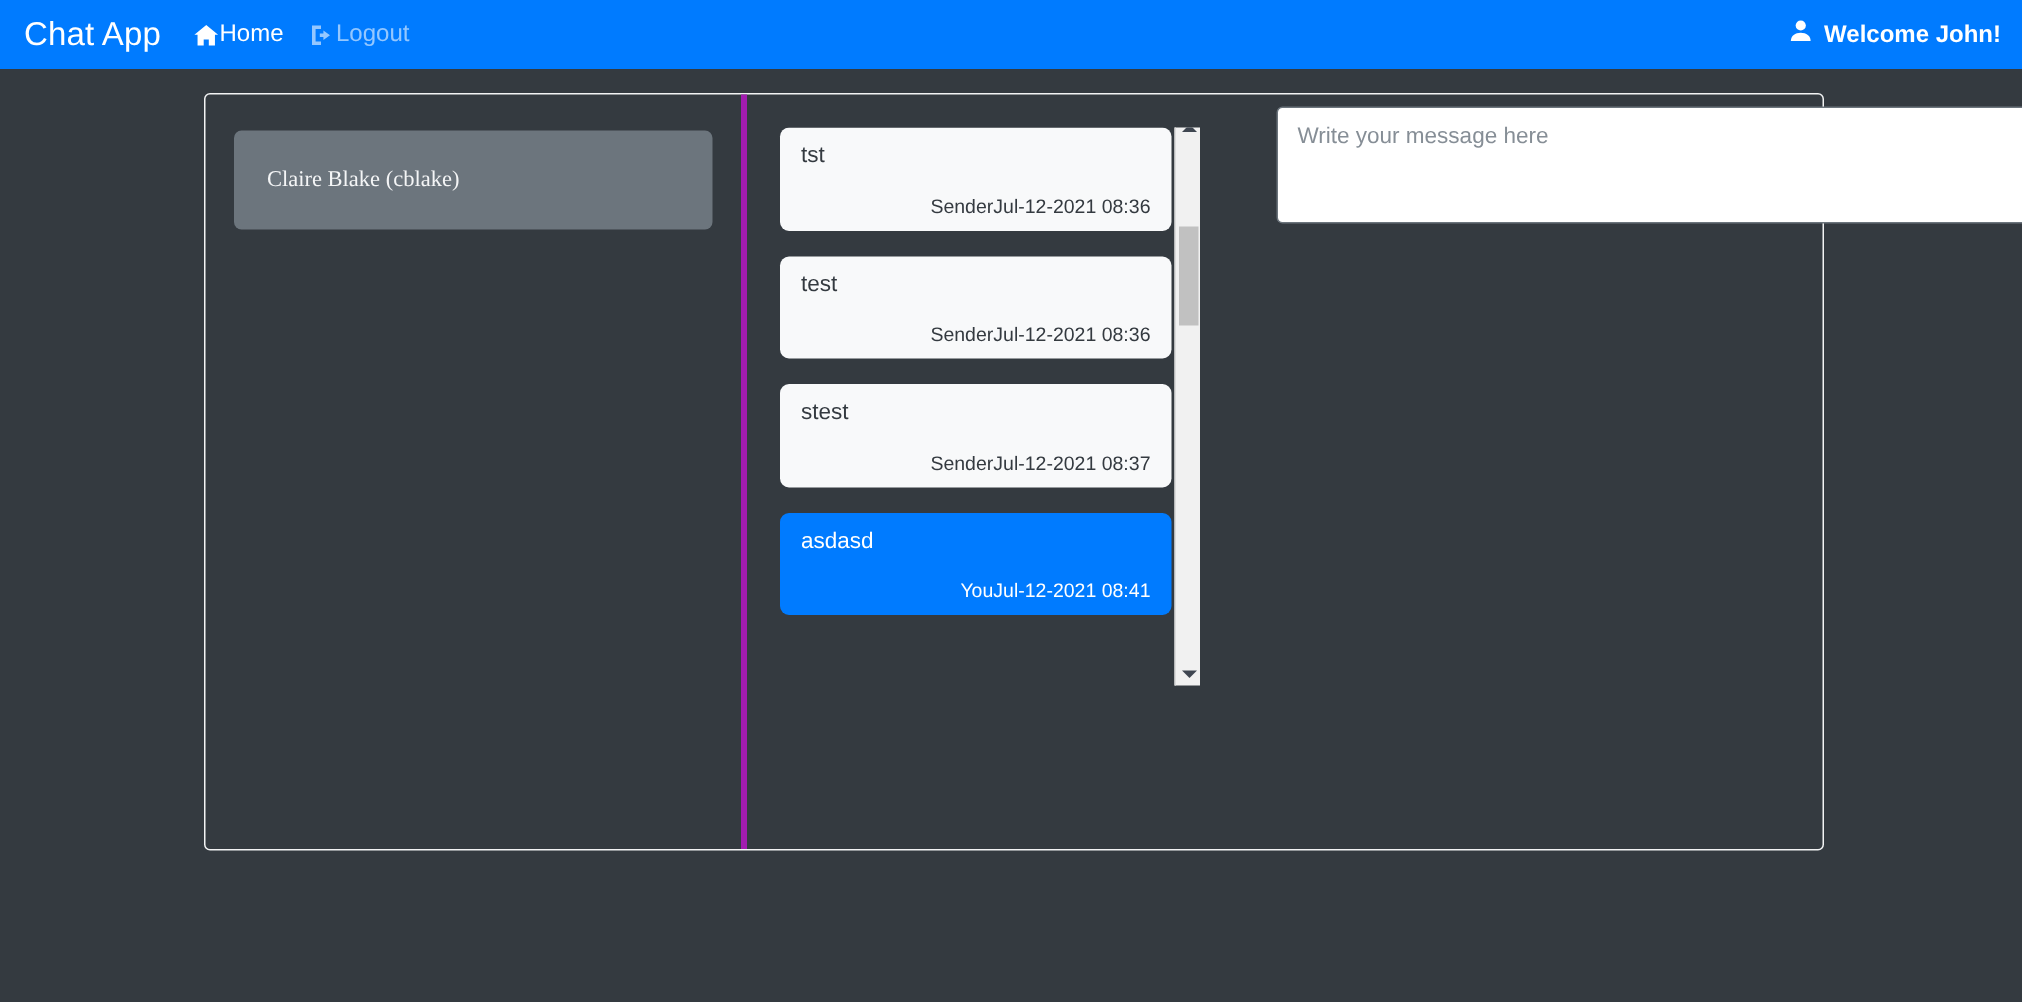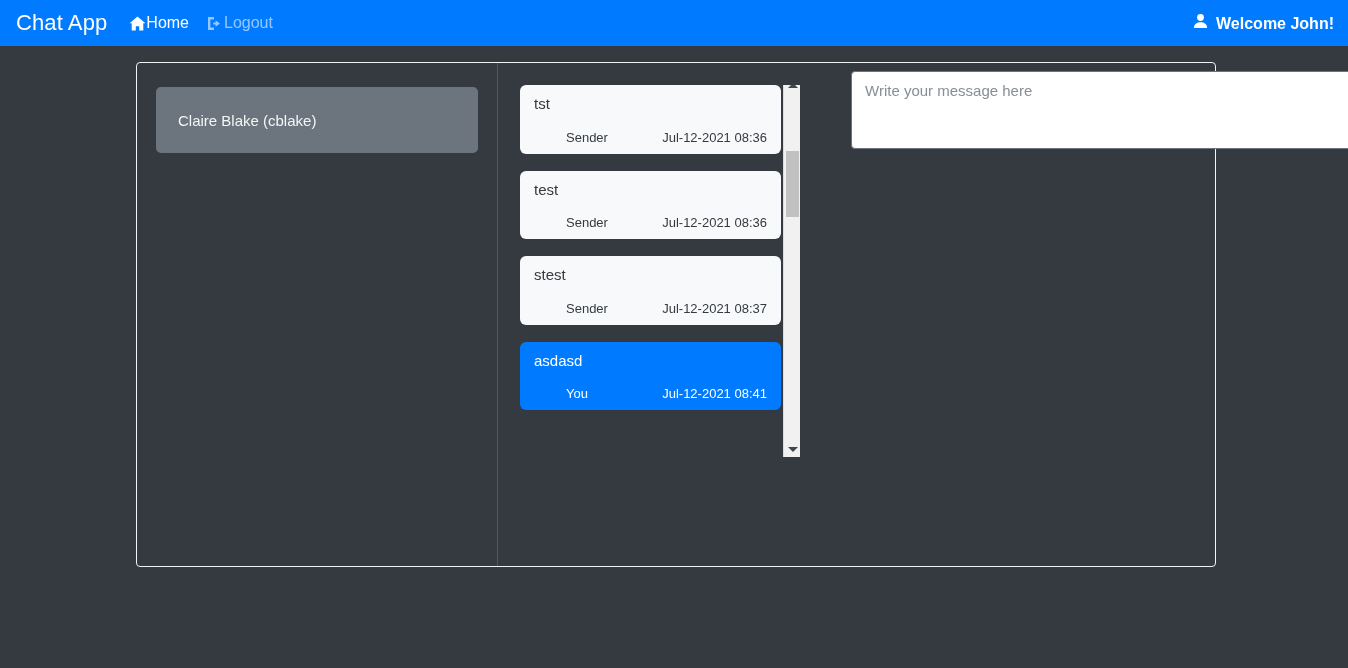--- a/index.html
+++ b/index.html
@@ -69,22 +69,23 @@
   .panel-inner {
     position: absolute;
     inset: 0;
     display: flex;
   }
 
   
   .contacts {
     width: 361px;
     padding: 24px 19px 0 19px;
-    border-right: 1px solid #a21caf;
+    border-right: 4px solid #a21caf;
     flex: 0 0 auto;
+    font-family: Liberation Serif, serif;
   }
   .contact-card {
     background: #6c757d;
     border-radius: 5px;
     height: 66px;
     display: flex;
     align-items: center;
     padding: 0 22px;
     cursor: pointer;
   }
@@ -128,21 +129,21 @@
   }
   .bubble.outgoing {
     background: #007bff;
     color: #ffffff;
     align-self: flex-end;
     margin-right: 19px;
   }
   .bubble .body { font-size: 15px; line-height: 1.1; }
   .bubble .meta {
     display: flex;
-    justify-content: space-between;
+    justify-content: flex-end;
     align-items: baseline;
     font-size: 13px;
     margin-left: 32px;
   }
   .bubble.incoming .meta { color: #343a40; }
   .bubble.outgoing .meta { color: #ffffff; }
 
   
   .scrollbar {
     position: absolute;

